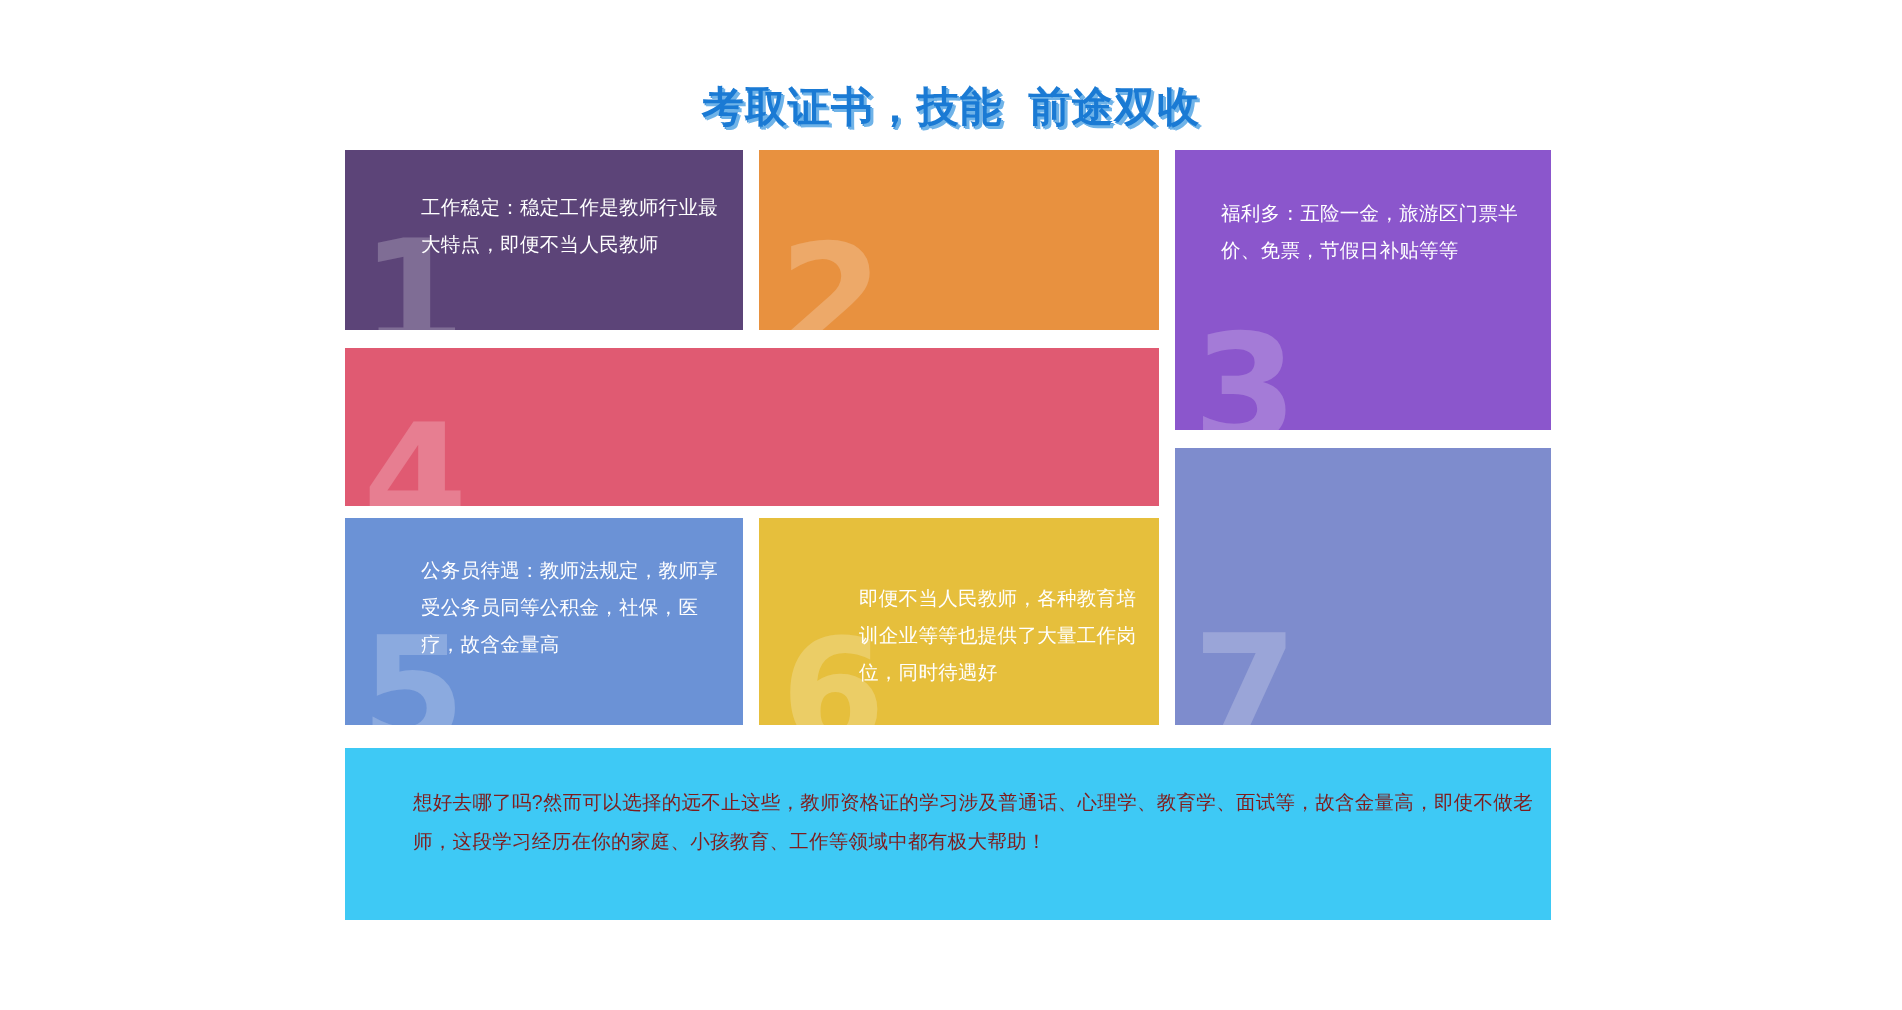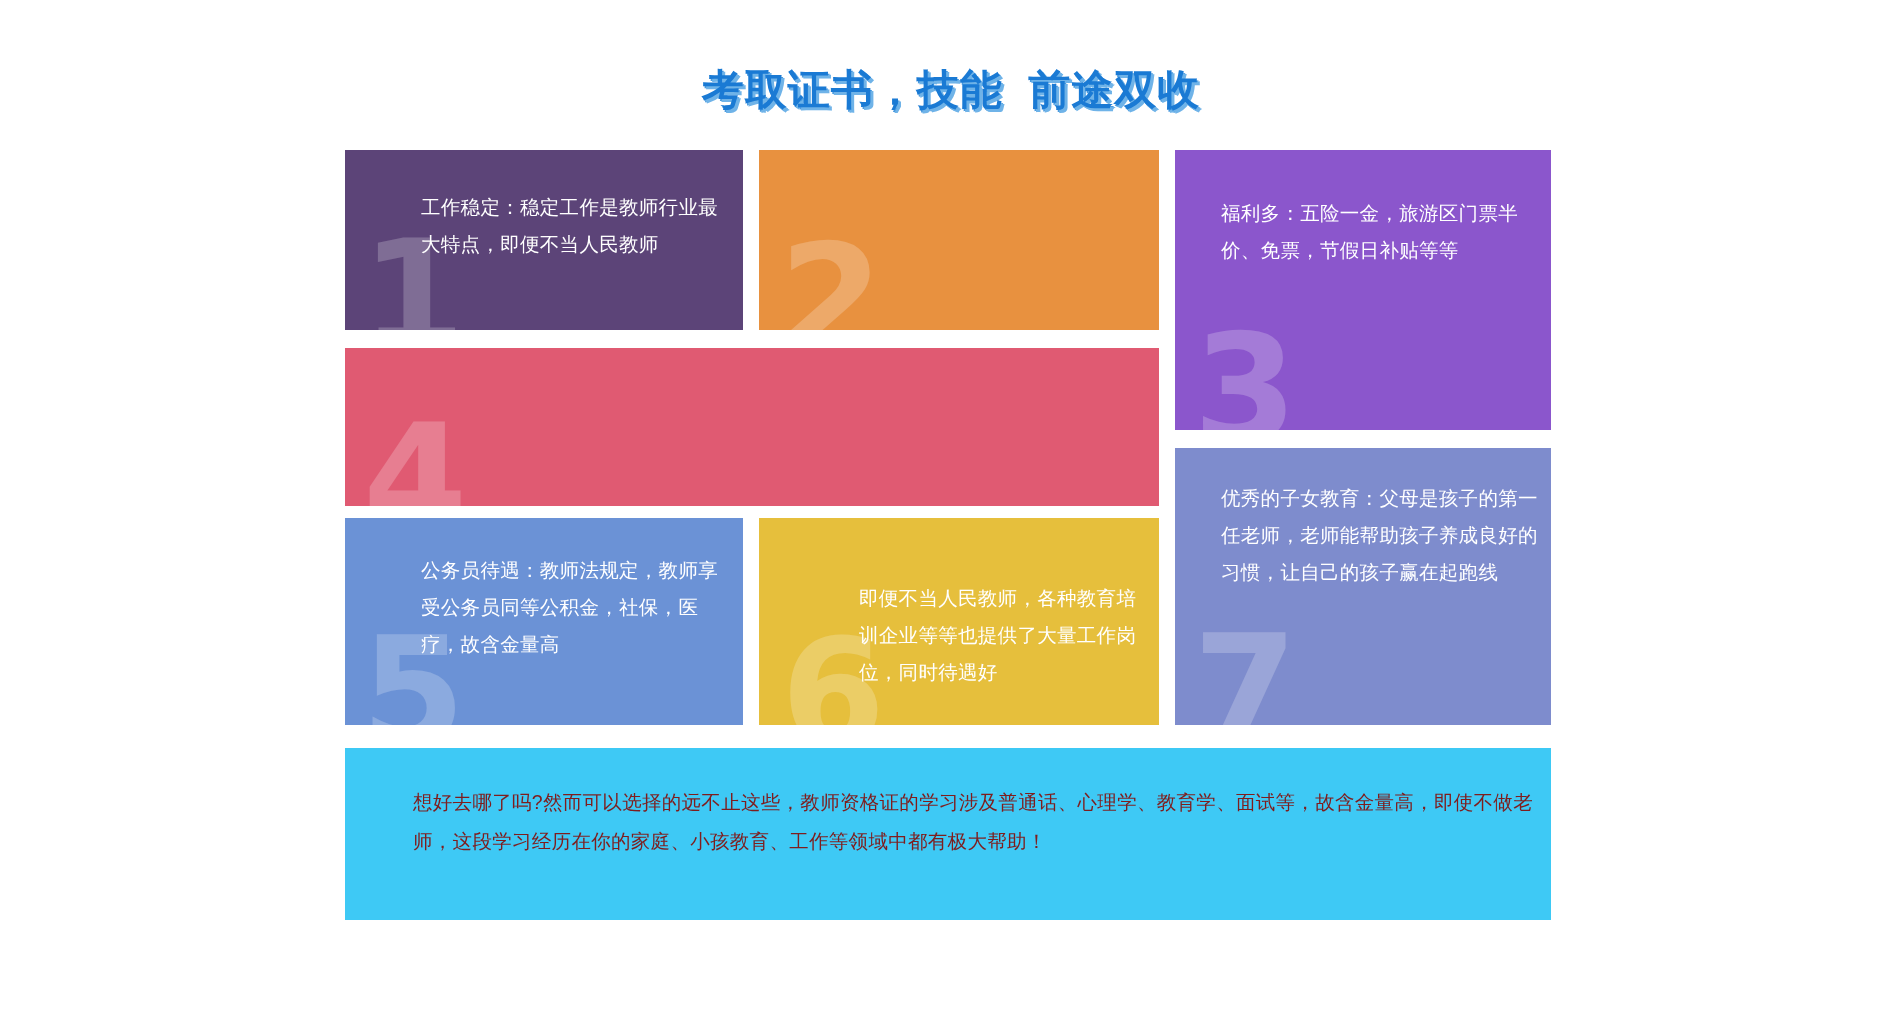--- a/index.html
+++ b/index.html
@@ -26,20 +26,21 @@
   .title {
     display: inline-block;
     font-size: 42px;
     font-weight: 700;
     letter-spacing: 1px;
     color: #1a7ad4;
     text-shadow:
       3px 3px 0 #6fb3e8,
       1.5px 1.5px 0 #4a9ade;
     white-space: pre;
+    margin-top: 17px;
   }
 
   
   .board {
     position: absolute;
     left: 345px;
     top: 150px;
     width: 1206px;
     height: 770px;
   }
@@ -158,20 +159,19 @@
     <div class="body">公务员待遇：教师法规定，教师享受公务员同等公积金，社保，医疗，故含金量高</div>
   </div>
 
   <div class="card" id="card-6">
     <span class="bignum">6</span>
     <div class="body">即便不当人民教师，各种教育培训企业等等也提供了大量工作岗位，同时待遇好</div>
   </div>
 
   <div class="card" id="card-7">
     <span class="bignum">7</span>
-    <div class="body">优秀的子女教育：父母是孩子的第一任老师，老师能帮助孩子养成良好的习惯，让自己的孩子赢在起跑线</div>
   </div>
 
   <div id="banner">
     <div class="body">想好去哪了吗?然而可以选择的远不止这些，教师资格证的学习涉及普通话、心理学、教育学、面试等，故含金量高，即使不做老师，这段学习经历在你的家庭、小孩教育、工作等领域中都有极大帮助！</div>
   </div>
 
 </div>
 
 </body></html>

